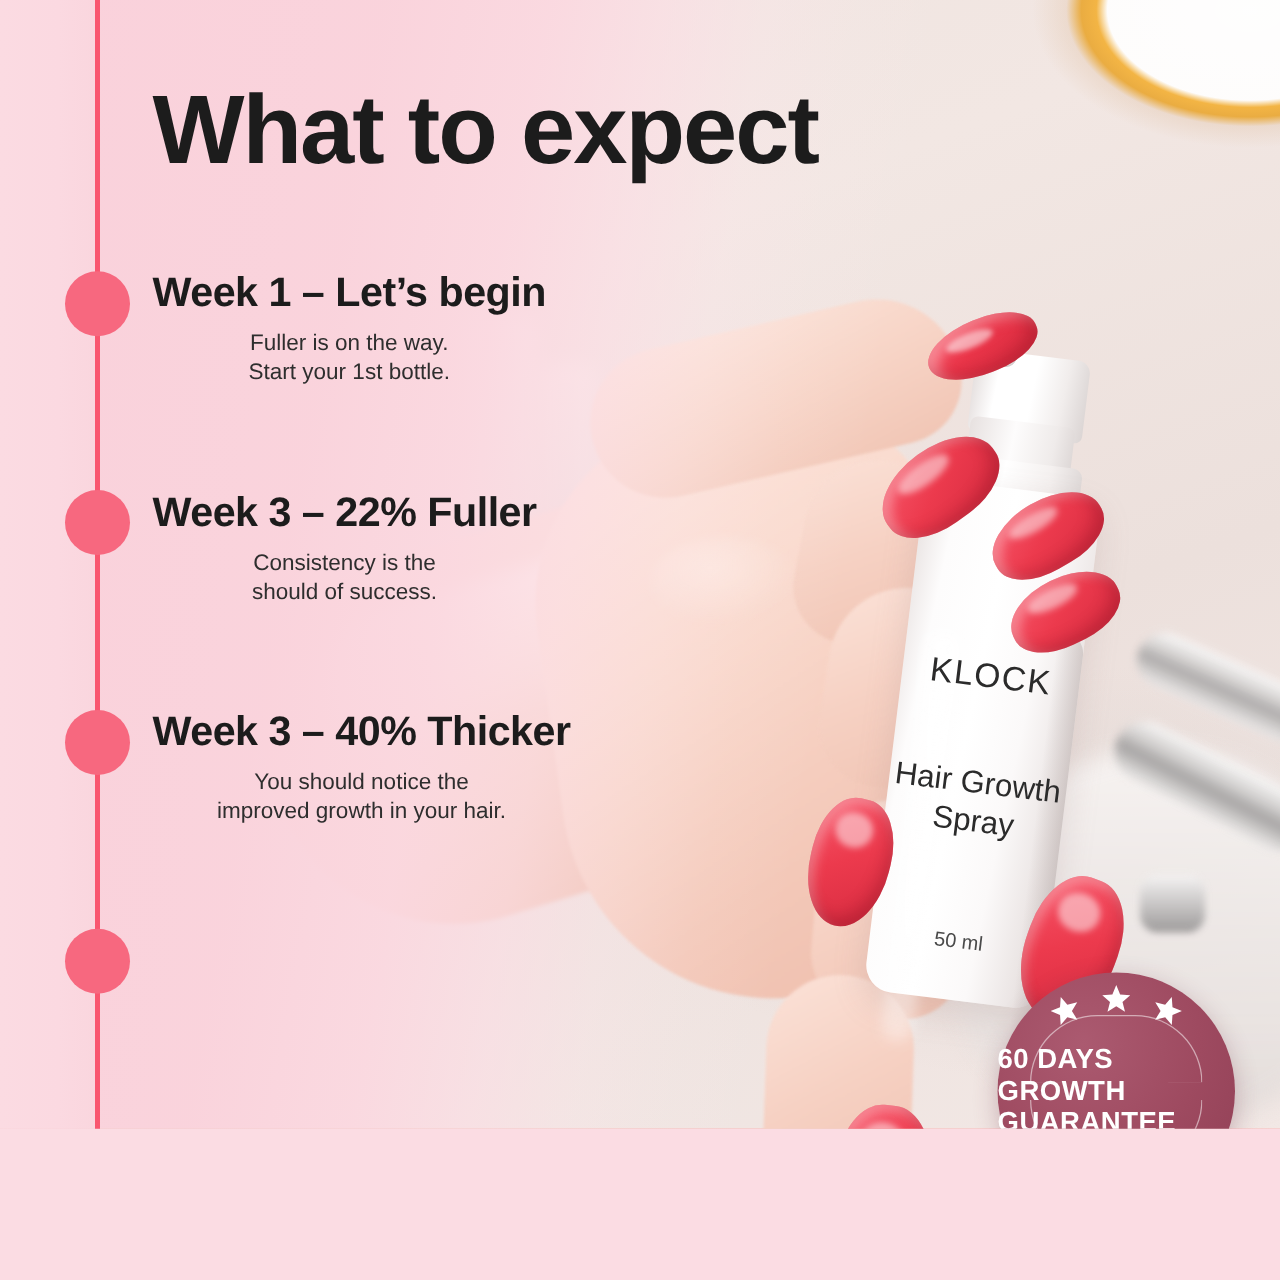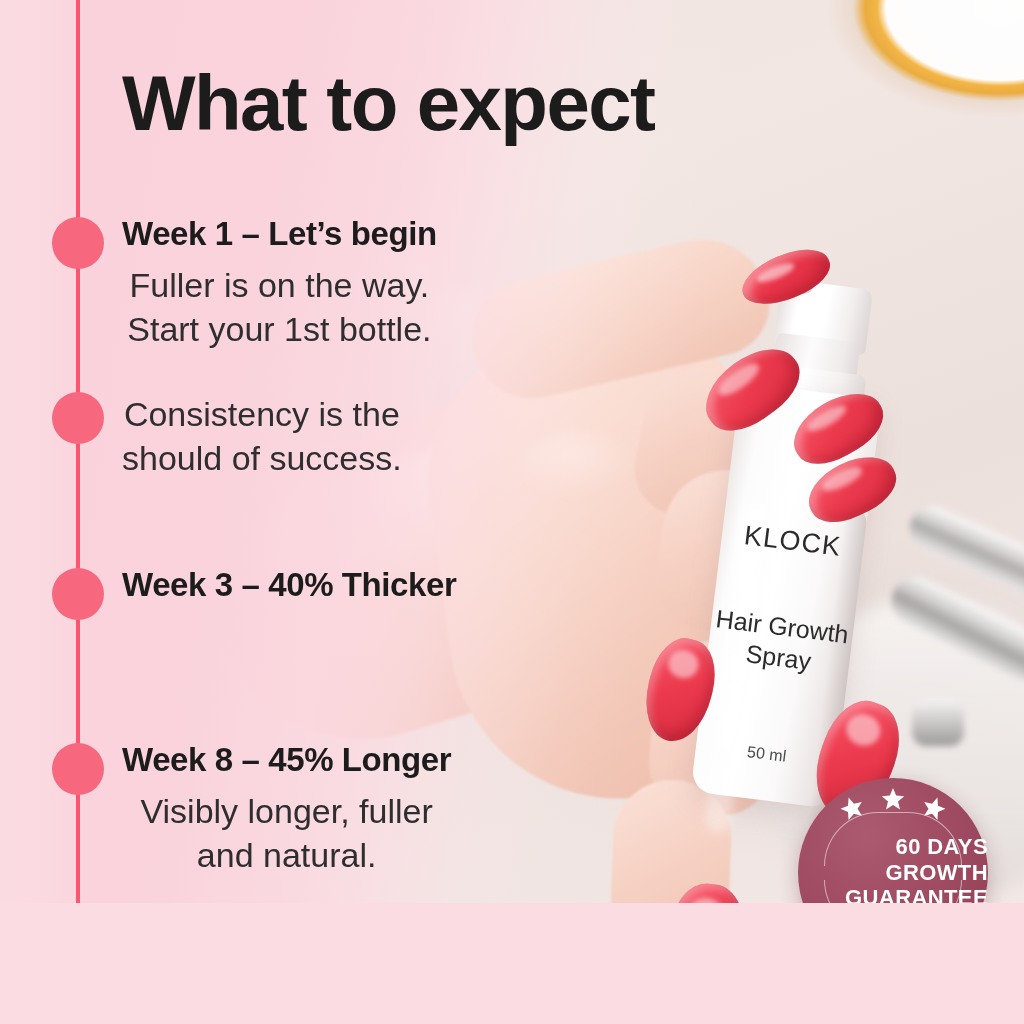--- a/index.html
+++ b/index.html
@@ -255,40 +255,40 @@
     font-size:78px; font-weight:700; color:#1c1c1c;
     letter-spacing:-1.6px; line-height:1;
   }
   .item { position:absolute; left:122px;text-align:center; }
   .item h3 {
     font-size:33px; font-weight:700; color:#1c1c1c;
     letter-spacing:-.4px; line-height:1.12; margin-bottom:10px;
     white-space:nowrap;
   }
   .item p {
-    font-size:34px; font-weight:400; color:#2e2e2e;
+    font-size:18px; font-weight:400; color:#2e2e2e;
     line-height:1.3; white-space:pre-line;
   }
 
   
   .badge {
     position:absolute; left:798px; top:778px;
     width:190px; height:190px; border-radius:50%;
     background:radial-gradient(circle at 36% 30%, #ab5a70 0%, #9e4a60 52%, #8f3e54 100%);
     box-shadow:0 6px 20px rgba(110,45,65,.3);
   }
   .badge-arc-t, .badge-arc-b {
     position:absolute; left:26px; width:138px; height:54px;
     border:1.6px solid rgba(255,255,255,.52);
   }
   .badge-arc-t { top:34px; border-radius:70px 70px 0 0; border-bottom:none; }
   .badge-arc-b { bottom:34px; border-radius:0 0 70px 70px; border-top:none; }
   .badge-text {
     position:absolute; left:0; right:0; top:56px;
-    text-align:right; color:#fff;
+    text-align:left; color:#fff;
     font-size:22px; font-weight:700; line-height:1.16;
     letter-spacing:.4px; white-space:pre-line;
   }
   .star {
     position:absolute; width:24px; height:24px; color:#fff;
     font-size:24px; line-height:24px; text-align:center;
   }
   .star svg { width:24px; height:24px; display:block; fill:#fff; }
   .st1{ left:42px; top:18px; transform:rotate(-18deg);}
   .st2{ left:83px; top:9px;}
@@ -356,30 +356,28 @@
   <div class="tl-dot" style="top:743px"></div>
 
   <div class="title">What to expect</div>
 
   <div class="item" style="top:216px">
     <h3>Week 1 – Let’s begin</h3>
     <p>Fuller is on the way.
 Start your 1st bottle.</p>
   </div>
   <div class="item" style="top:392px">
+    <h3>Week 3 – 22% Fuller</h3>
     <p>Consistency is the
 should of success.</p>
   </div>
   <div class="item" style="top:567px">
     <h3>Week 3 – 40% Thicker</h3>
-  </div>
-  <div class="item" style="top:742px">
-    <h3>Week 8 – 45% Longer</h3>
-    <p>Visibly longer, fuller
-and natural.</p>
+    <p>You should notice the
+improved growth in your hair.</p>
   </div>
 
   <div class="badge">
     <span class="star st1">
       <svg viewBox="0 0 24 24">
           <polygon points="12,1 15.1,8.6 23.2,9.2 17,14.5 19,22.4 12,18 5,22.4 7,14.5 0.8,9.2 8.9,8.6"></polygon>
         </svg>
     </span>
     <span class="star st2">
       <svg viewBox="0 0 24 24">

